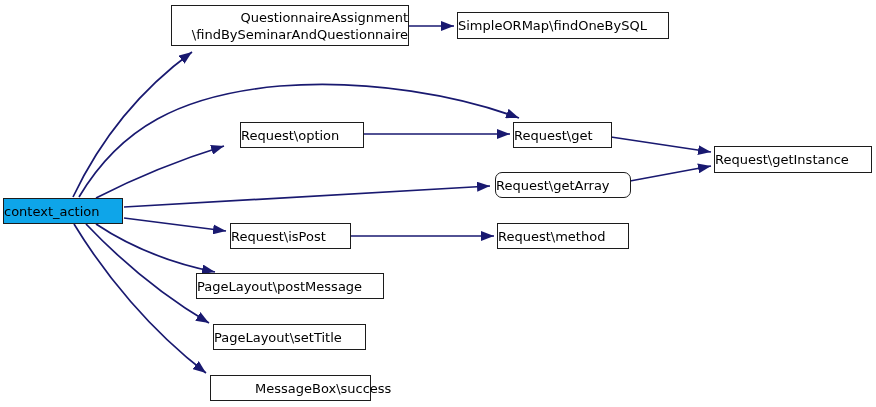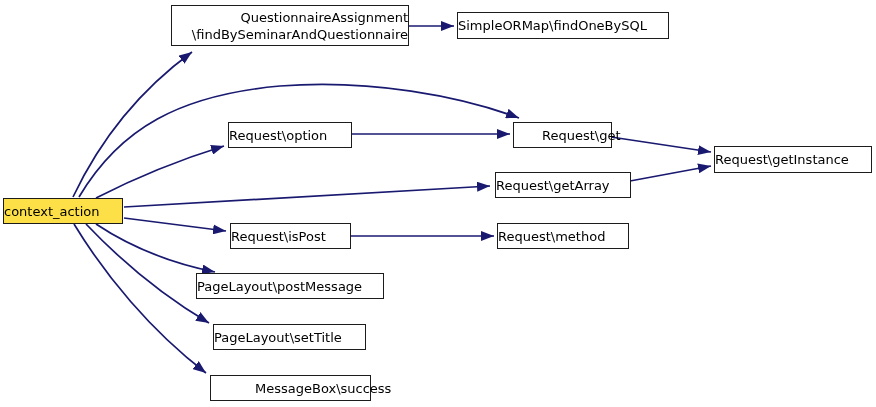--- a/index.html
+++ b/index.html
@@ -43,21 +43,21 @@
     white-space: nowrap;
     cursor: pointer;
   }
   .node.multiline {
     flex-direction: column;
     align-items: flex-end;
     justify-content: center;
     padding-left: 5px;
   }
   .node.focus {
-    background: #fde047;
+    background: #0ea5e9;
     border-color: #1c1c1c;
     cursor: default;
   }
 </style>
 </head>
 <body>
 
 <div class="canvas">
 
   <svg class="edge-layer" width="876" height="407" viewBox="0 0 876 407">
@@ -88,33 +88,33 @@
 
   <div class="node multiline" style="left:171px; top:5px; width:238px; height:41px;">
     <span>QuestionnaireAssignment</span>
     <span>\findBySeminarAndQuestionnaire</span>
   </div>
 
   <div class="node" style="left:457px; top:12px; width:212px; height:27px;">
     <span>SimpleORMap\findOneBySQL</span>
   </div>
 
-  <div class="node" style="left:228px; top:122px; width:124px; height:26px;">
+  <div class="node" style="left:240px; top:122px; width:124px; height:26px;">
     <span>Request\option</span>
   </div>
 
-  <div class="node" style="left:513px; top:122px; width:99px; height:26px;padding-left:28px;">
+  <div class="node" style="left:513px; top:122px; width:99px; height:26px;">
     <span>Request\get</span>
   </div>
 
   <div class="node" style="left:714px; top:146px; width:158px; height:27px;">
     <span>Request\getInstance</span>
   </div>
 
-  <div class="node" style="left:495px; top:172px; width:136px; height:26px;">
+  <div class="node" style="left:495px; top:172px; width:136px; height:26px;border-radius:7px;">
     <span>Request\getArray</span>
   </div>
 
   <div class="node" style="left:230px; top:223px; width:121px; height:26px;">
     <span>Request\isPost</span>
   </div>
 
   <div class="node" style="left:497px; top:223px; width:132px; height:26px;">
     <span>Request\method</span>
   </div>

